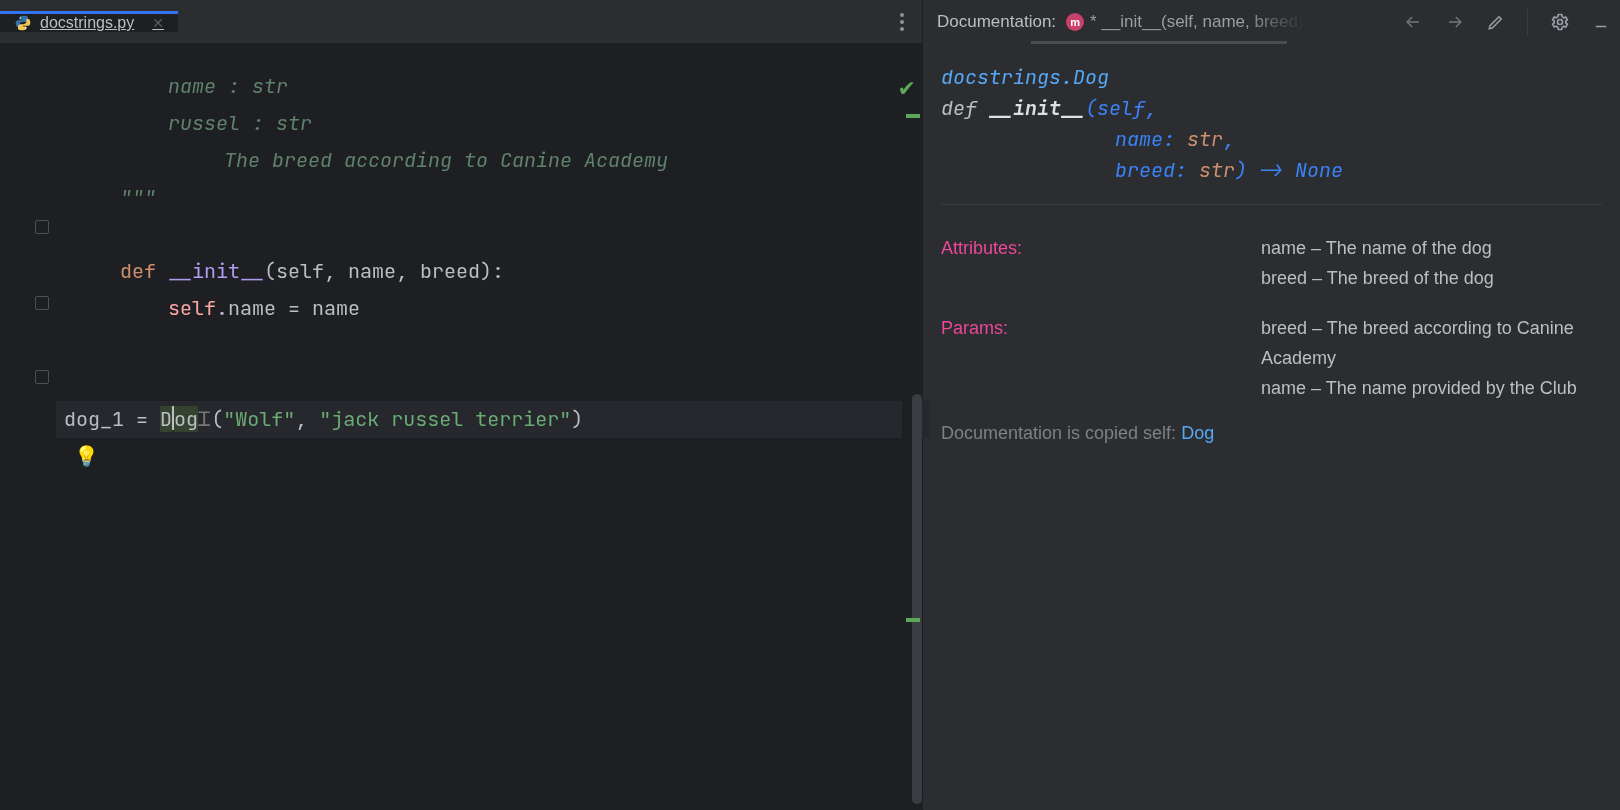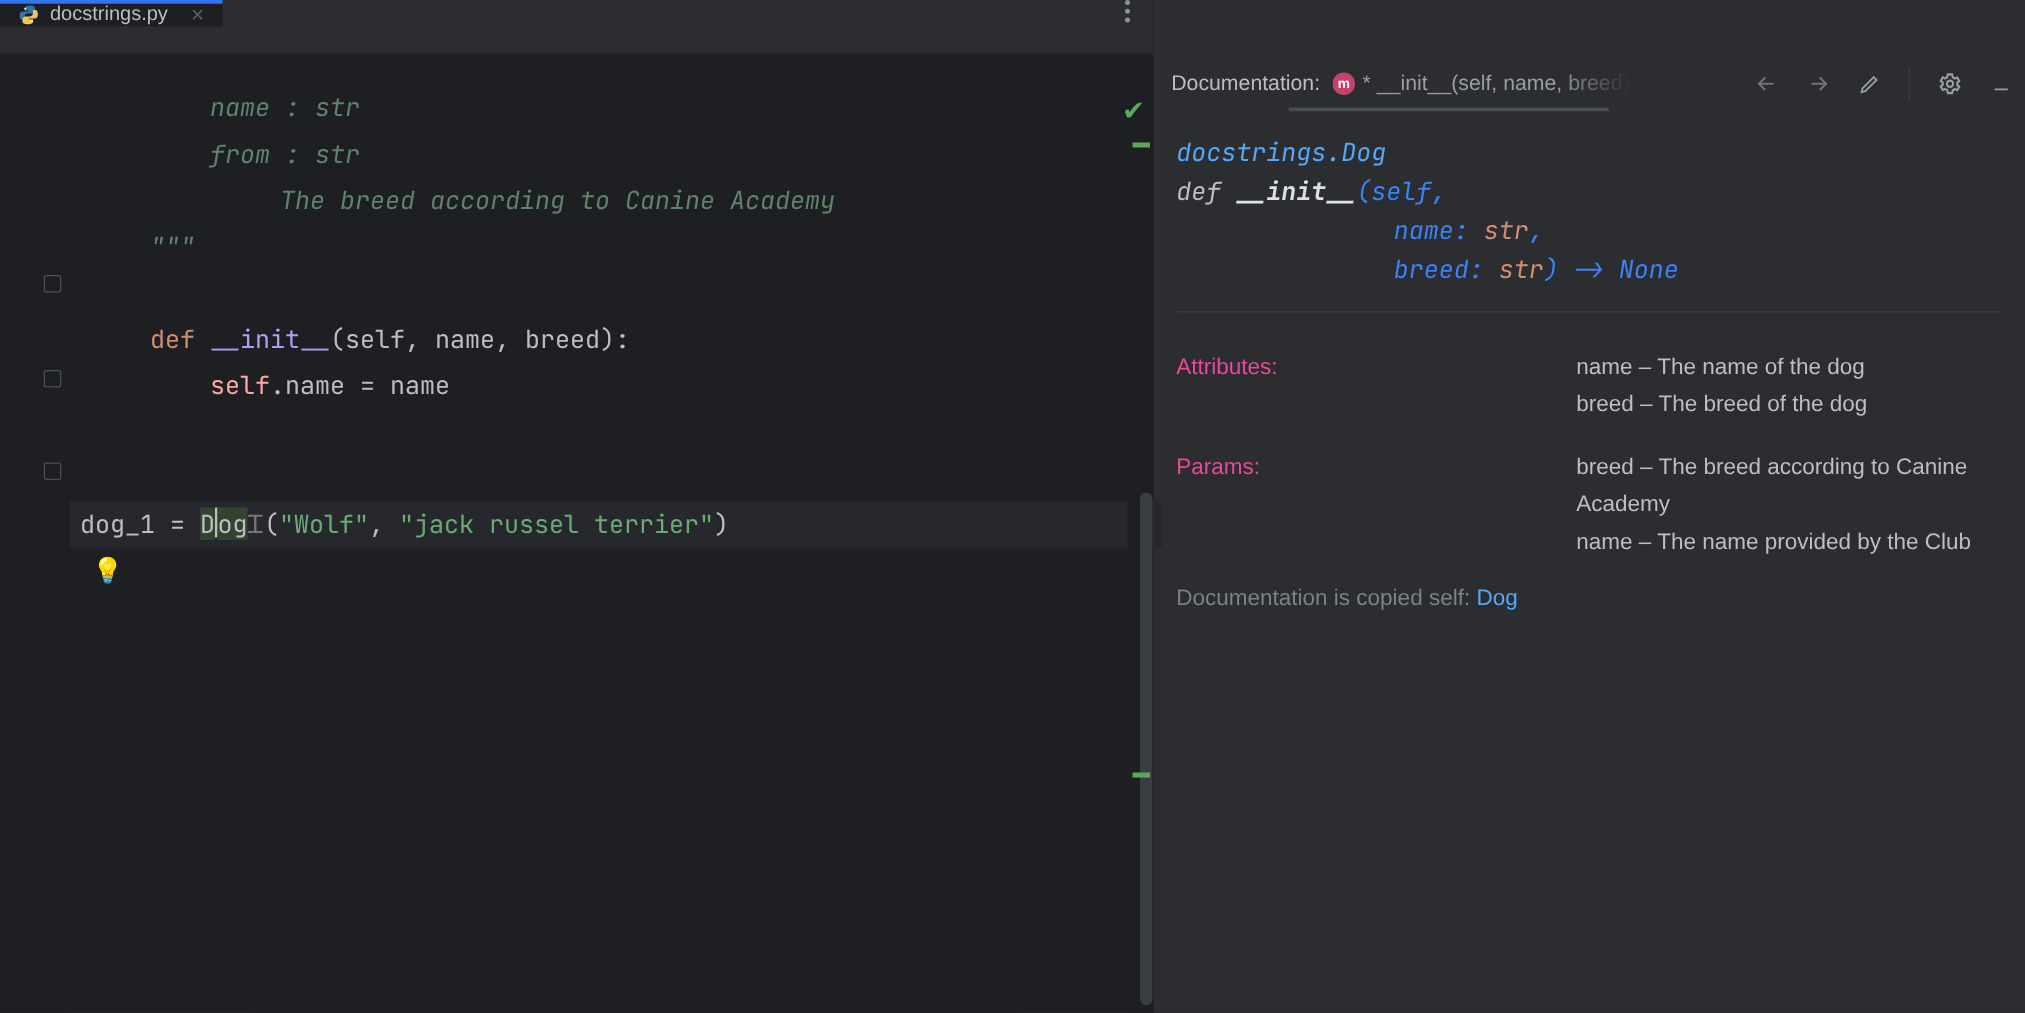--- a/index.html
+++ b/index.html
@@ -3,24 +3,24 @@
 <meta charset="utf-8">
 <style>
   * { box-sizing: border-box; margin: 0; padding: 0; }
   html, body {
     width: 1620px; height: 810px; overflow: hidden;
     font-family: "Segoe UI", "Helvetica Neue", Arial, sans-serif;
     background: #2b2d30; color: #bcbec4;
   }
   .root { display: flex; width: 100%; height: 100%; }
   .editor-pane { flex: 1 1 auto; display: flex; flex-direction: column; background: #1e1f22; position: relative; }
-  .doc-pane { width: 698px; background: #2b2d30; display: flex; flex-direction: column; border-left: 1px solid #1e1f22; margin-top: 45px; }
+  .doc-pane { width: 698px; background: #2b2d30; display: flex; flex-direction: column; border-left: 1px solid #1e1f22; }
 
   
-  .tab-bar { height: 44px; background: #2b2d30; display: flex; align-items: flex-start; border-bottom: 1px solid #1e1f22; }
+  .tab-bar { height: 44px; background: #2b2d30; display: flex; align-items: center; border-bottom: 1px solid #1e1f22; text-decoration: underline; }
   .tab {
     display: flex; align-items: center; gap: 8px; padding: 0 14px;
     background: #1e1f22; color: #bcbec4; font-size: 16px; position: relative;
     border-top: 3px solid #3574f0; cursor: pointer;
   }
   .tab .py-icon {
     width: 18px; height: 18px; display: inline-flex; align-items: center; justify-content: center;
   }
   .tab .close-x { color: #5a5d63; margin-left: 10px; font-size: 14px; }
   .tab-bar .more { margin-left: auto; padding: 0 18px; display: flex; align-items: center; color: #8e9299; cursor: pointer; }
@@ -115,21 +115,21 @@
     <div class="editor-body">
       <div class="gutter">
         <div class="fold" style="top:176px"></div>
         <div class="fold" style="top:252px"></div>
         <div class="fold" style="top:326px"></div>
         <div class="bulb" style="top:400px">💡</div>
       </div>
 
       <div class="code">
         <div class="line indent1"><span class="c-doc">name : str</span></div>
-        <div class="line indent1"><span class="c-doc">from : str</span></div>
+        <div class="line indent1"><span class="c-doc">russel : str</span></div>
         <div class="line indent2"><span class="c-doc">The breed according to Canine Academy</span></div>
         <div class="line indent3"><span class="c-doc">"""</span></div>
         <div class="line">&nbsp;</div>
         <div class="line indent3"><span class="c-kw">def</span><span class="c-text"> </span><span class="c-fn">__init__</span><span class="c-text">(self, name, breed):</span></div>
         <div class="line indent1"><span class="c-self">self</span><span class="c-text">.name = name</span></div>
         <div class="line">&nbsp;</div>
         <div class="line">&nbsp;</div>
         <div class="line hl-row indent0"><span class="c-id">dog_1 = </span><span class="c-text" style="background:#33432f">D</span><span class="caret"></span><span class="c-text" style="background:#33432f">og</span><span class="ibeam">Ꮖ</span><span class="c-text">(</span><span class="c-str">"Wolf"</span><span class="c-text">, </span><span class="c-str">"jack russel terrier"</span><span class="c-text">)</span></div>
       </div>
 

